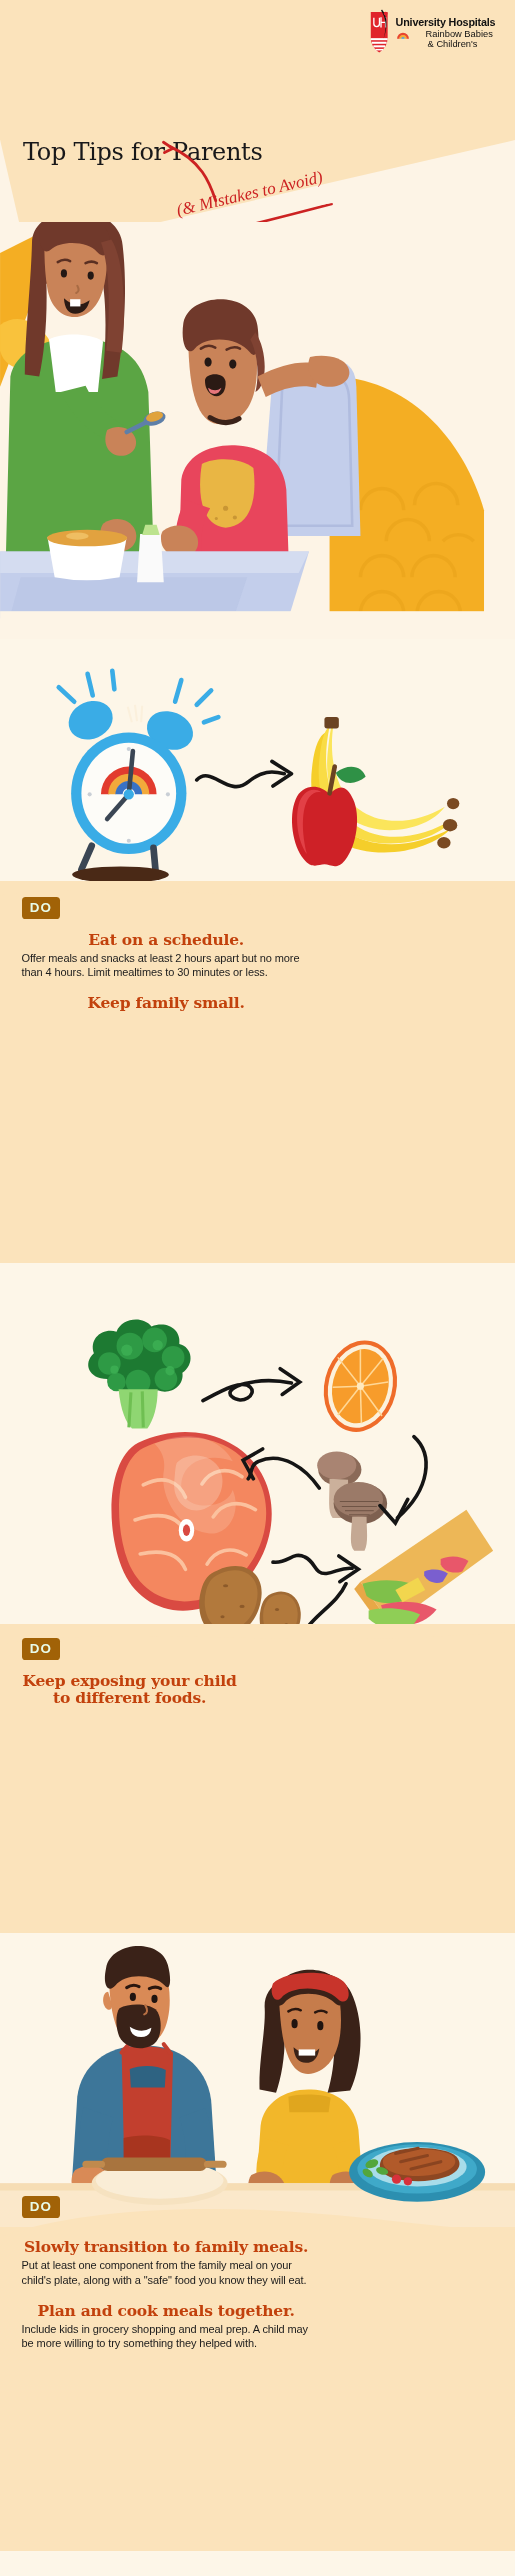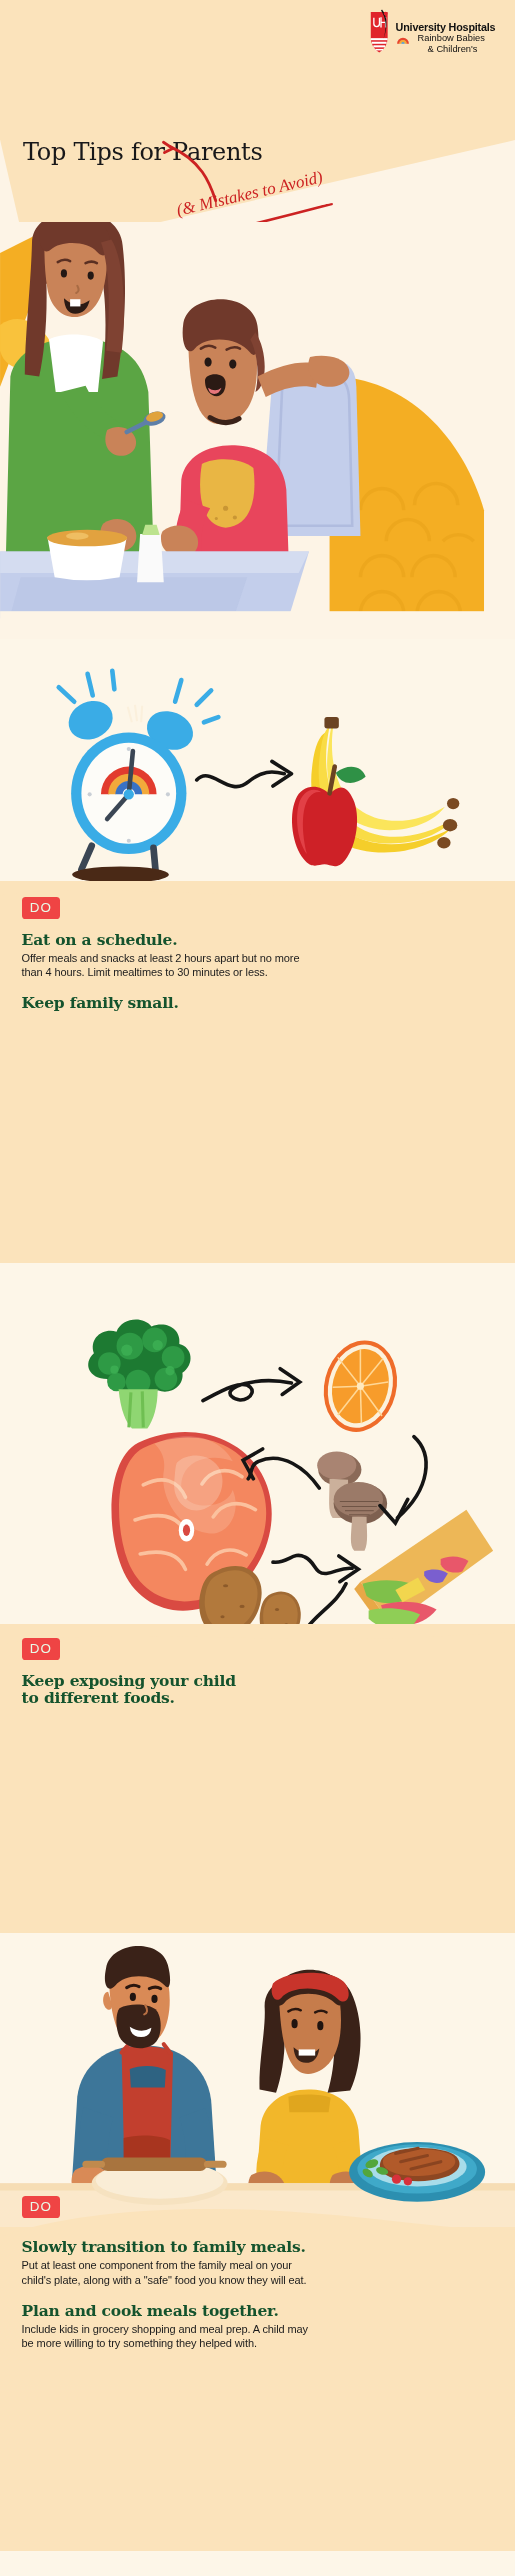--- a/index.html
+++ b/index.html
@@ -20,25 +20,25 @@
   
   .wave { position:absolute; left:0; width:515px; height:46px; }
 
   
   .header { position:absolute; left:0; top:0; width:515px; height:319px; overflow:hidden; }
   .hdr-bg { position:absolute; inset:0; background:#FDF4E6; }
   .hdr-diag {
     position:absolute; left:-62px; top:-129px; width:721px; height:392px;
     background:#FBE3BB; transform:rotate(-13deg); transform-origin:left top;
   }
-  .logo { position:absolute; right:19.6px; top:9.3px; display:flex; align-items:flex-end; gap:3.6px; }
+  .logo { position:absolute; right:19.6px; top:9.3px; display:flex; align-items:center; gap:3.6px; }
   .logo-shield { width:23px; height:45px; position:relative; flex:none; }
   .logo-text { padding-top:3.1px; }
   .logo-line1 { font-size:10.8px; font-weight:bold; color:#111; letter-spacing:-0.2px; line-height:1.05; white-space:nowrap; }
-  .logo-sub { display:flex; align-items:flex-start; gap:8px; margin-top:0.5px; }
+  .logo-sub { display:flex; align-items:flex-start; gap:16px; margin-top:0.5px; }
   .logo-rainbow { width:14px; height:8.8px; flex:none; margin-top:1.5px; }
   .logo-line2 { font-size:9.3px; color:#111; line-height:1.12; white-space:nowrap; }
   .logo-line3 { font-size:9.3px; color:#111; line-height:1.12; white-space:nowrap; margin-left:32px; }
 
   .title-main {
     position:absolute; left:23px; top:101px;
     font-family:"DejaVu Serif", serif; font-weight:bold;
     font-size:30px; color:#1A55A8; letter-spacing:-0.3px;
     line-height:1.0;
   }
@@ -57,32 +57,32 @@
     position:absolute; left:181px; top:216px; width:155px; height:13.4px;
     transform:rotate(-10deg);
   }
   .curved-arrow { position:absolute; left:144px; top:138px; width:82px; height:67px; }
 
   
   .hero { position:absolute; left:0; top:222px; width:515px; height:417px; overflow:hidden; }
 
   
   .do-badge {
-    display:inline-block; background:#ef4444; color:#E8FBE8;
-    font-size:13.4px; font-weight:normal; letter-spacing:1px;
+    display:inline-block; background:#a16207; color:#E8FBE8;
+    font-size:13.4px; font-weight:bold; letter-spacing:1px;
     padding:3.6px 8.2px 4.6px 8.2px; border-radius:3.6px;
     font-family:"Liberation Sans", sans-serif; line-height:1;
   }
 
   
   .block { position:absolute; left:21.6px; width:289px; }
   .tip-head {
     font-family:"DejaVu Serif", serif; font-weight:bold;
-    font-size:15.5px; color:#14532d; line-height:1.12;
-    letter-spacing:-0.2px; margin-bottom:2.6px;
+    font-size:15.5px; color:#c2410c; line-height:1.12;
+    letter-spacing:-0.2px; margin-bottom:2.6px;text-align:center;
   }
   .tip-body {
     font-family:"Liberation Sans", sans-serif;
     font-size:11px; color:#1c1c1c; line-height:1.32;
     letter-spacing:-0.1px;
   }
   .tip-gap { height:14.4px; }
 
   
   .illus { position:absolute; }

